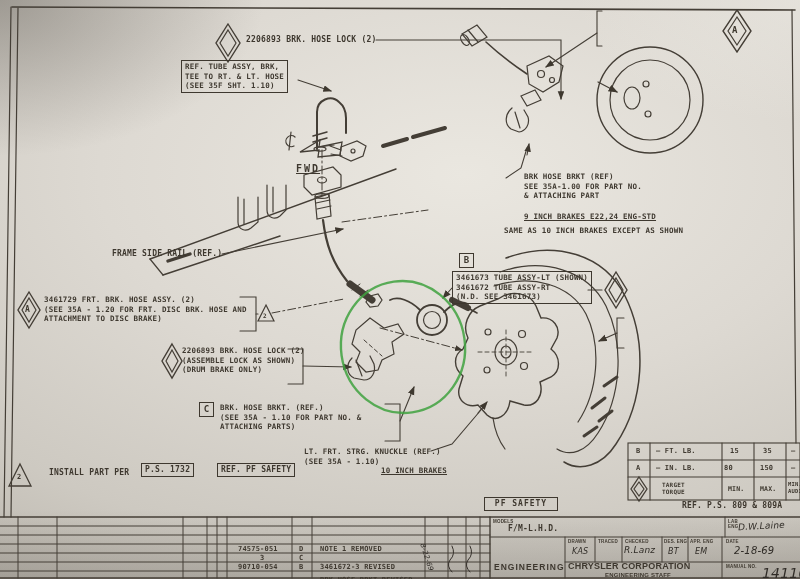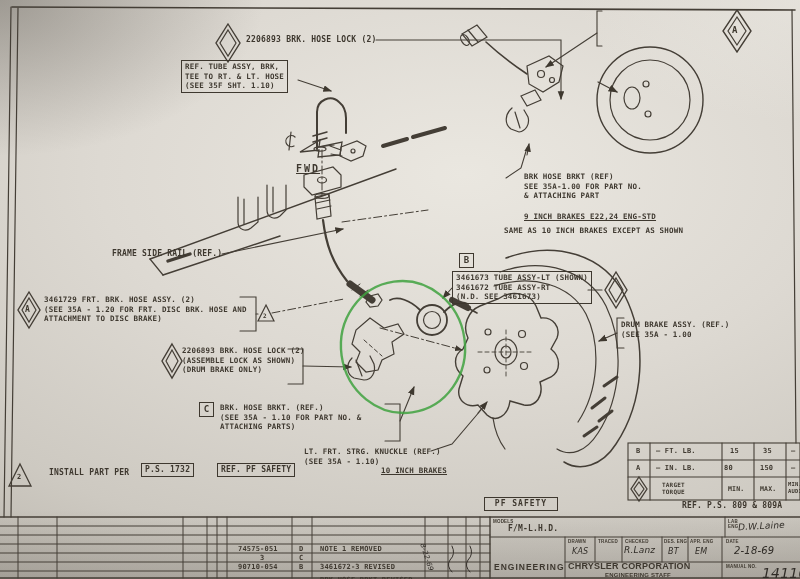--- a/index.html
+++ b/index.html
@@ -266,22 +266,20 @@
   <div class="lbl s box" style="left:452px;top:271px">3461673 TUBE ASSY-LT (SHOWN)
 3461672 TUBE ASSY-RT
 (N.D. SEE 3461673)</div>
 
   <div class="lbl s" style="left:524px;top:172px">BRK HOSE BRKT (REF)
 SEE 35A-1.00 FOR PART NO.
 &amp; ATTACHING PART</div>
   <div class="lbl s u" style="left:524px;top:212px">9 INCH BRAKES E22,24 ENG-STD</div>
   <div class="lbl s" style="left:504px;top:226px">SAME AS 10 INCH BRAKES EXCEPT AS SHOWN</div>
 
-  <div class="lbl s" style="left:621px;top:320px">DRUM BRAKE ASSY. (REF.)
-(SEE 35A - 1.00</div>
 
   <div class="lbl sec" style="left:199px;top:402px">C</div>
   <div class="lbl s" style="left:220px;top:403px">BRK. HOSE BRKT. (REF.)
 (SEE 35A - 1.10 FOR PART NO. &amp;
 ATTACHING PARTS)</div>
 
   <div class="lbl s" style="left:304px;top:447px">LT. FRT. STRG. KNUCKLE (REF.)
 (SEE 35A - 1.10)</div>
   <div class="lbl s u" style="left:381px;top:466px">10 INCH BRAKES</div>
 

